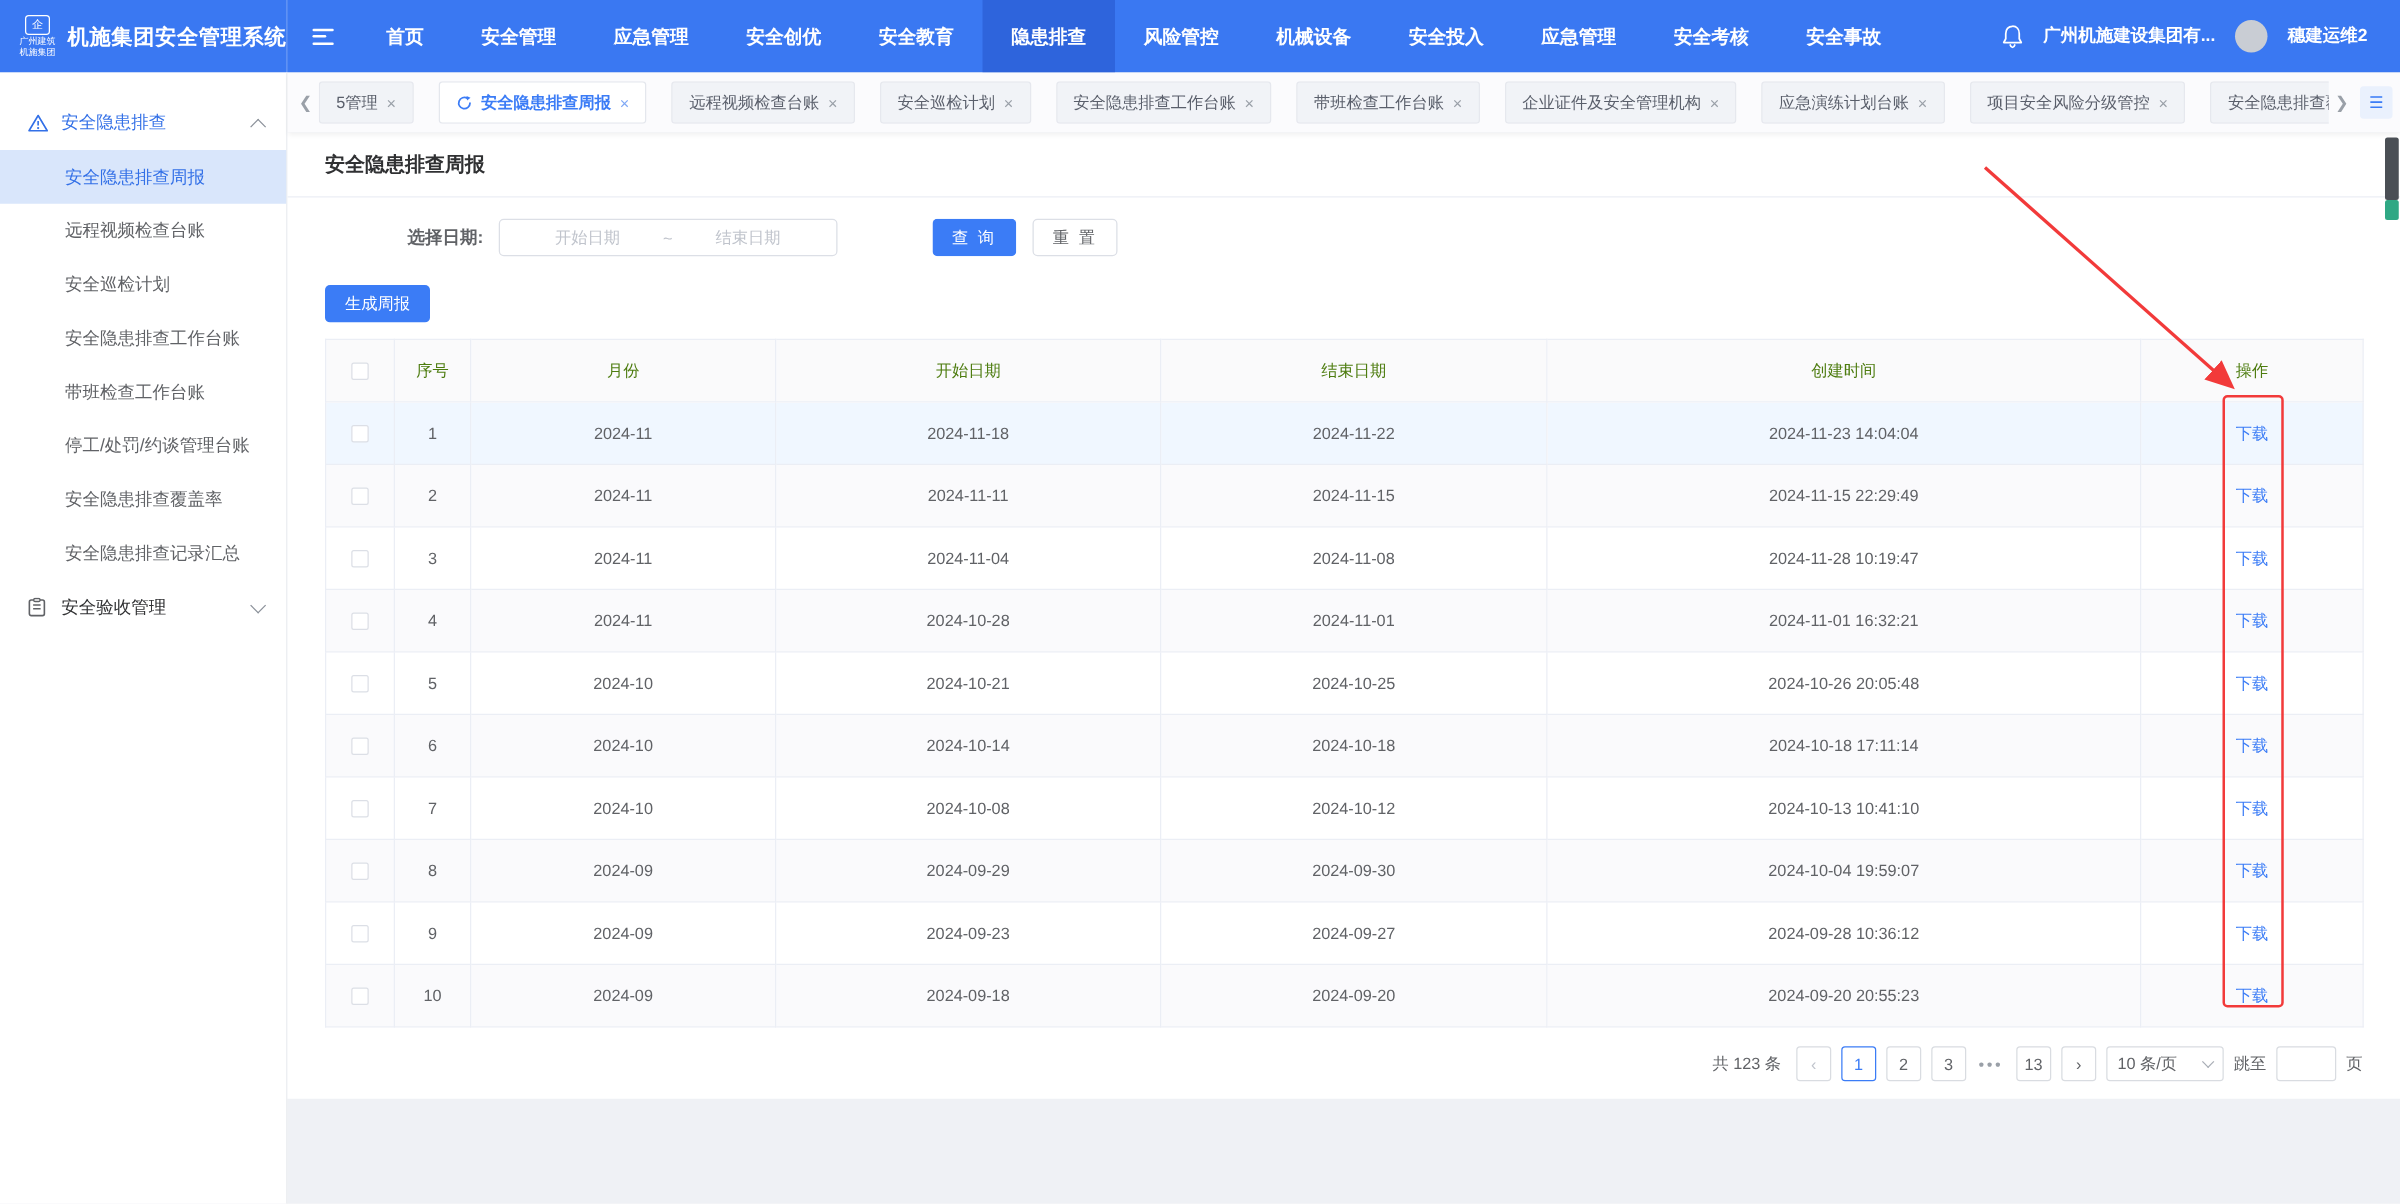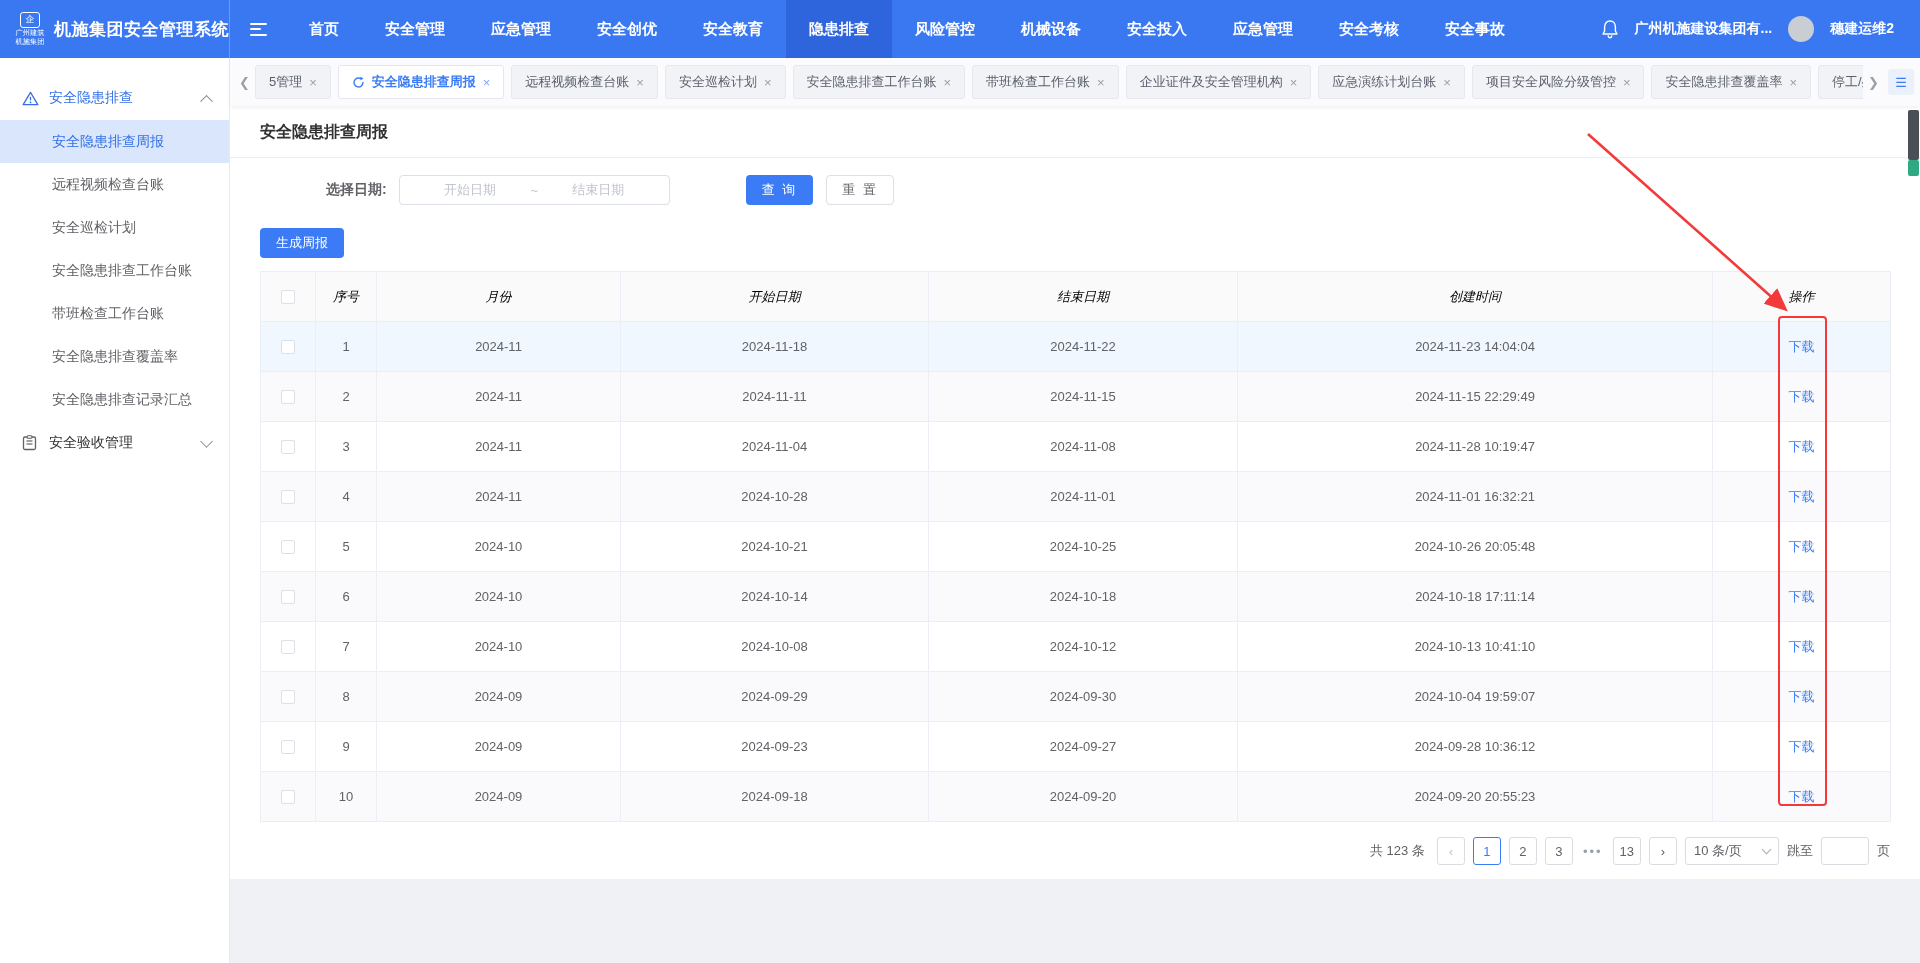--- a/index.html
+++ b/index.html
@@ -38,21 +38,21 @@
   .chev.up { transform:rotate(-135deg) translate(-2px,-2px); }
   .chev.down { transform:rotate(45deg); margin-top:-4px; }
   .menu-item { display:flex; align-items:center; height:43px; padding-left:52px; font-size:14px; color:#606266; cursor:pointer; white-space:nowrap; }
   .menu-item.active { background:#D9E6FB; color:#3370E7; }
 
   .main { flex:1; display:flex; flex-direction:column; min-width:0; }
 
   
   .tabbar { height:48px; background:#FBFBFD; display:flex; align-items:center; padding:0 6px 0 4px; box-shadow:0 2px 4px rgba(0,0,0,.06); position:relative; z-index:2; overflow:hidden; }
   .tab-scroll { color:#9AA0A8; font-size:13px; padding:0 5px; cursor:pointer; flex:none; }
-  .tabs { display:flex; gap:7px; overflow:hidden; flex:1; min-width:0; }
+  .tabs { display:flex; gap:20px; overflow:hidden; flex:1; min-width:0; }
   .tab { flex:none; display:flex; align-items:center; gap:7px; height:34px; padding:0 13px; background:#F1F3F7; border:1px solid #E6E8EE; border-radius:3px; font-size:13px; color:#5A5F6B; cursor:pointer; white-space:nowrap; }
   .tab.active { background:#fff; border-color:#E4E7ED; color:#3B7CF6; font-weight:bold; }
   .tab .close { font-size:13px; color:#9AA0A8; font-weight:normal; }
   .tab.active .close { color:#7FA8F5; }
   .tab .refresh { width:13px; height:13px; }
   .tab-menu-btn { flex:none; width:26px; height:26px; border-radius:3px; background:#EAF1FD; color:#3B7CF6; display:flex; align-items:center; justify-content:center; font-size:13px; cursor:pointer; margin-left:4px; }
 
   
   .content { background:#fff; height:773px; padding:0 30px; position:relative; }
   .page-title { font-size:16px; font-weight:bold; color:#303133; padding:16px 0 14px 0; }
@@ -65,21 +65,21 @@
   .btn.primary { background:#3B7CF6; color:#fff; }
   .btn.plain { background:#fff; color:#606266; border-color:#DCDFE6; letter-spacing:2px; }
   .btn-search { margin-left:76px; }
   .btn-reset { margin-left:13px; }
   .gen-row { margin-top:23px; }
   .btn-generate { letter-spacing:0; }
 
   
   table { border-collapse:collapse; table-layout:fixed; width:1630px; margin-top:13px; font-size:13px; }
   th, td { border:1px solid #EBEEF5; height:50px; text-align:center; color:#606266; font-weight:normal; padding:0 6px; overflow:hidden; white-space:nowrap; }
-  thead th { background:#FAFAFB; color:#000000;font-style:italic; }
+  thead th { background:#FAFAFB; color:#4d7c0f; }
   tbody tr:nth-child(even) td { background:#FAFAFC; }
   tbody tr.hl td { background:#F0F7FF; }
   .cb { width:14px; height:14px; border:1px solid #DCDFE6; border-radius:2px; background:#fff; display:inline-block; vertical-align:middle; cursor:pointer; }
   a.dl { color:#3B7CF6; text-decoration:none; cursor:pointer;text-align:right; }
 
   
   .pagination { display:flex; align-items:center; justify-content:flex-end; gap:8px; margin-top:15px; font-size:13px; color:#606266; }
   .pg-total { margin-right:4px; }
   .pg-btn { min-width:28px; height:28px; border:1px solid #D9DCE1; border-radius:3px; background:#fff; display:flex; align-items:center; justify-content:center; cursor:pointer; color:#606266; padding:0 6px; }
   .pg-btn.active { border-color:#3B7CF6; color:#3B7CF6; }
@@ -155,20 +155,21 @@
             </svg>
           </span>
           <span class="g-label">安全隐患排查</span>
           <span class="chev up"></span>
         </div>
         <div class="menu-item active">安全隐患排查周报</div>
         <div class="menu-item">远程视频检查台账</div>
         <div class="menu-item">安全巡检计划</div>
         <div class="menu-item">安全隐患排查工作台账</div>
         <div class="menu-item">带班检查工作台账</div>
+        <div class="menu-item">停工/处罚/约谈管理台账</div>
         <div class="menu-item">安全隐患排查覆盖率</div>
         <div class="menu-item">安全隐患排查记录汇总</div>
         <div class="menu-group">
           <span class="g-icon">
             <svg width="15" height="16" viewBox="0 0 15 16">
               <rect x="1.5" y="2" width="12" height="12.5" rx="1.5" fill="none" stroke="#606266" stroke-width="1.3"></rect>
               <line x1="4.5" y1="6" x2="10.5" y2="6" stroke="#606266" stroke-width="1.2"></line>
               <line x1="4.5" y1="9" x2="10.5" y2="9" stroke="#606266" stroke-width="1.2"></line>
               <rect x="5" y="0.8" width="5" height="2.4" rx="1" fill="#fff" stroke="#606266" stroke-width="1.1"></rect>
             </svg>

